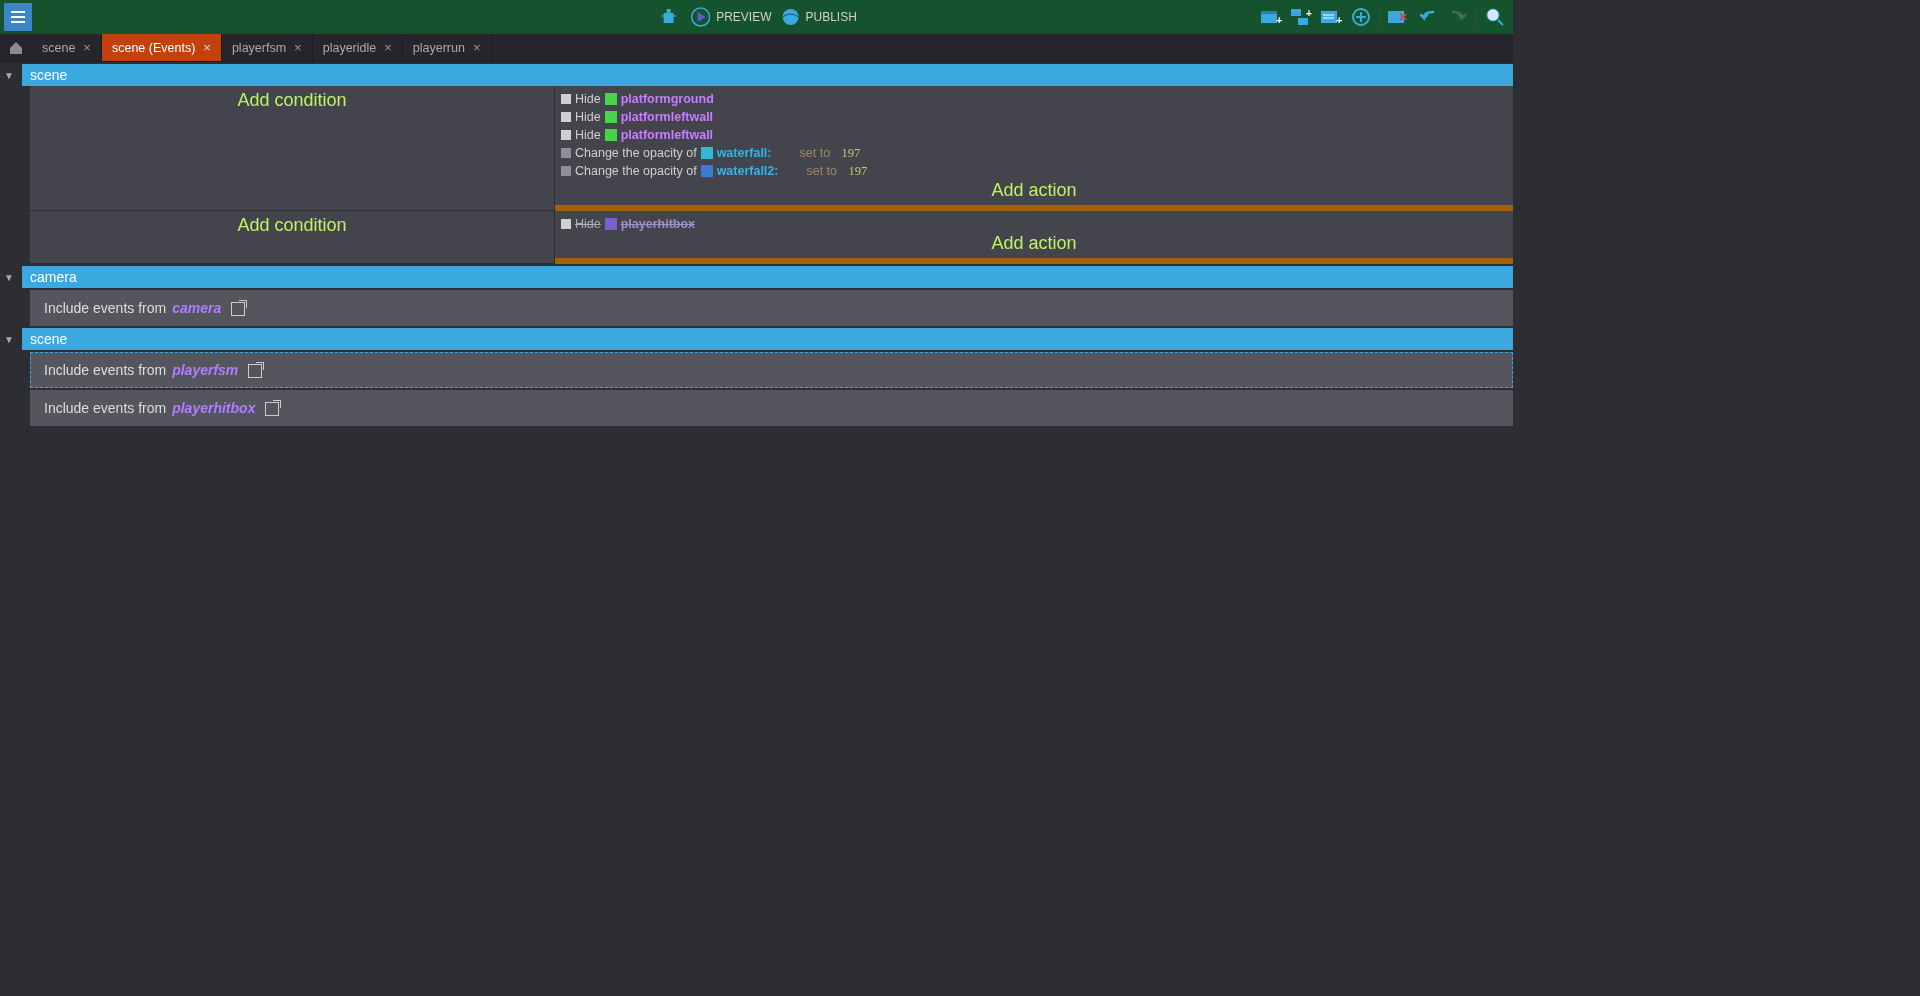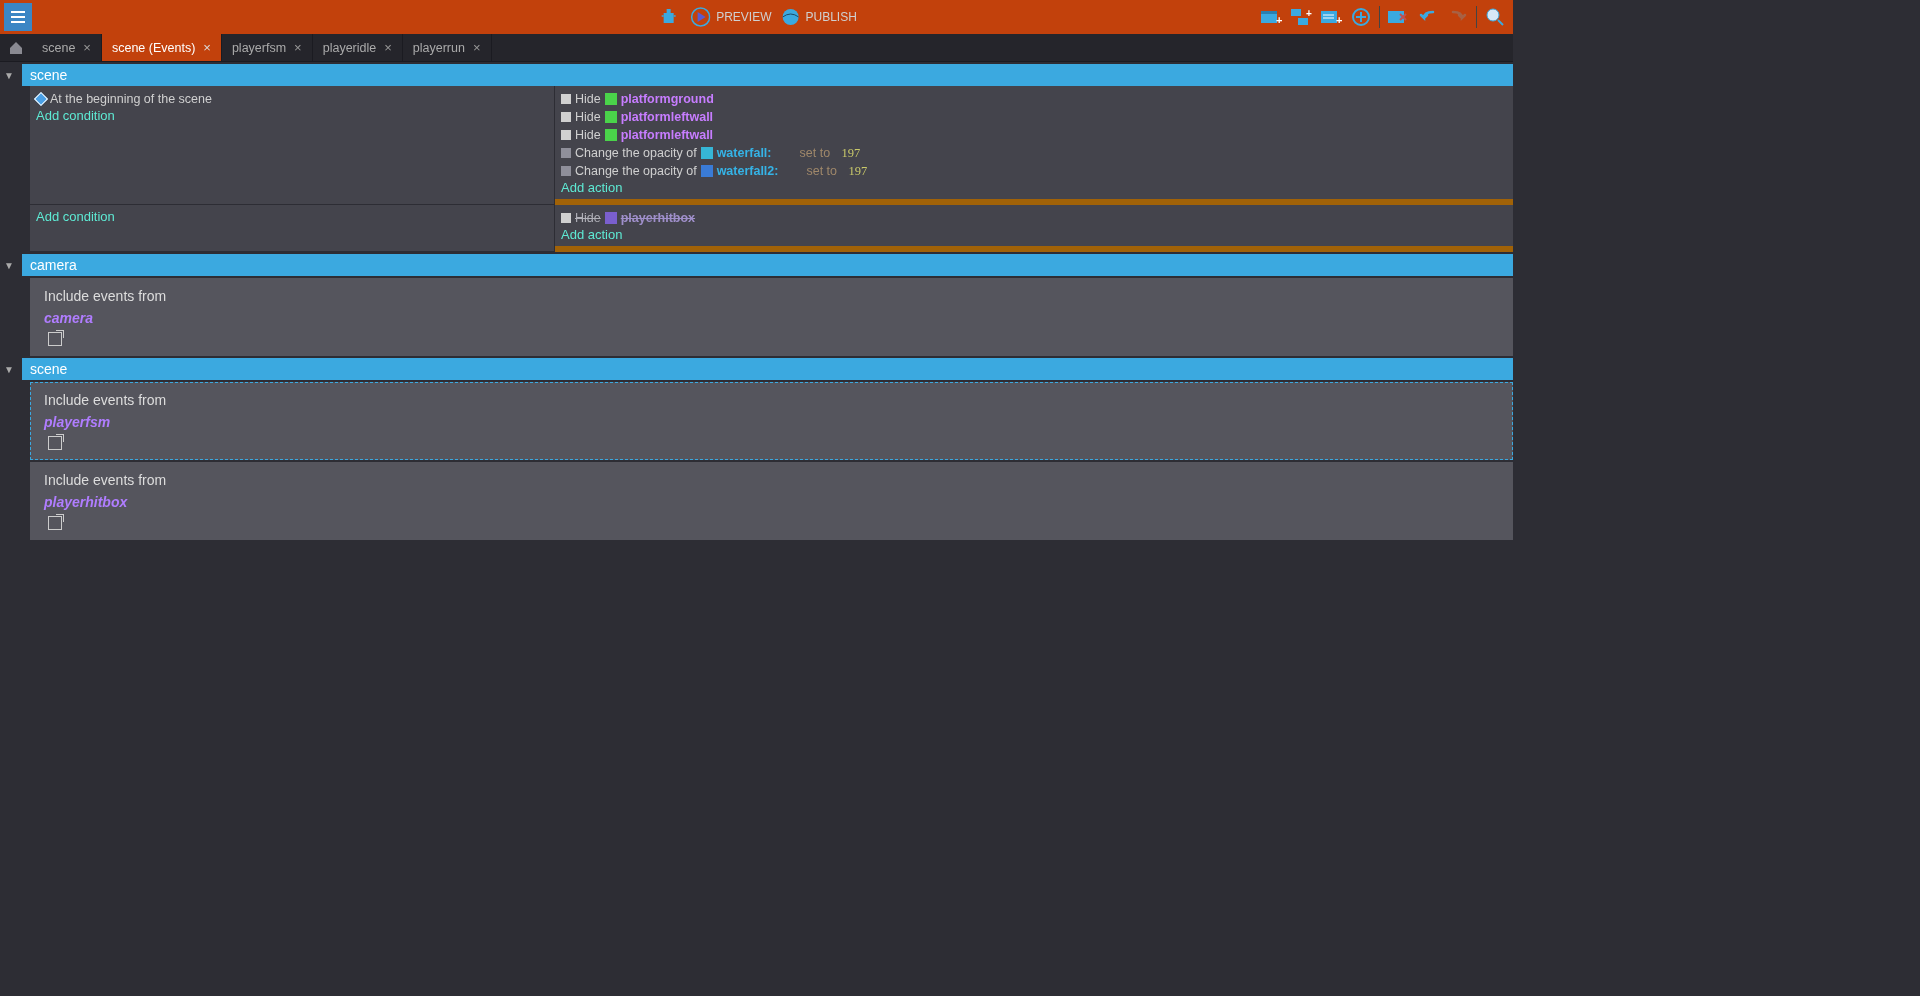--- a/index.html
+++ b/index.html
@@ -7,21 +7,21 @@
     background: #2d2d34;
     color: #d0d0d0;
     font-family: "Segoe UI", Arial, sans-serif;
     font-size: 13px;
     width: 1513px;
     height: 785px;
     overflow: hidden;
   }
   .topbar {
     height: 34px;
-    background: #c2410c;
+    background: #14532d;
     display: flex;
     align-items: center;
     position: relative;
   }
   .menu-icon {
     width: 28px; height: 28px;
     background: #3b86c4;
     margin: 3px 4px;
     display: flex; align-items: center; justify-content: center;
     cursor: pointer;
@@ -105,21 +105,21 @@
     background:#44444c;
     border-bottom:6px solid #a16207;
     padding:4px 6px;
   }
   .cond-line, .act-line {
     font-size:12.5px;
     line-height:18px;
     display:flex; align-items:center; gap:4px;
     white-space:nowrap;
   }
-  .add-link { color:#5eead4; font-size:13px; cursor:pointer; }
+  .add-link { color:#bef264; font-size:18px; cursor:pointer;text-align:center; }
   .obj-swatch { width:12px; height:12px; display:inline-block; }
   .swatch-green { background:#4ad34a; }
   .swatch-cyan { background:#36b6d6; }
   .swatch-blue { background:#3a7bd6; }
   .swatch-purple { background:#7a5fce; }
   .obj { color:#c77dff; font-weight:bold; }
   .objw { color:#35b3e6; font-weight:bold; }
   .setto { color:#a0886a;margin-left:24px; }
   .val { color:#c9c96a;font-family:Liberation Serif, serif; }
   .tiny-icon { width:10px; height:10px; display:inline-block; }
@@ -127,23 +127,22 @@
   .squareicon { background:#8f8f9a; }
   .diamond { width:10px;height:10px;background:#4aa0e6; transform:rotate(45deg); border:1px solid #fff; }
   .strike { text-decoration: line-through; color:#9f8fca; font-weight:bold; }
   .strike-pre { text-decoration: line-through; color:#b0b0b8; }
   .include-row {
     background:#55555d;
     margin-left:30px;
     padding:10px 14px;
     font-size:14px;
     color:#ddd;
-    display:flex; align-items:flex-start; gap:6px;
+    display:flex; align-items:flex-end; gap:6px;
     margin-top:2px;
-    flex-direction:column;
   }
   .include-row.selected {
     outline:1px dashed #3ba9e0;
     outline-offset:-1px;
   }
   .include-link { color:#b07dff; font-style:italic; font-weight:bold; }
   .openicon { width:14px;height:14px; border:1.5px solid #ccc; position:relative; margin-left:4px;}
   .openicon::after{content:"";position:absolute;top:-3px;right:-3px;width:7px;height:7px;border-top:1.5px solid #ccc;border-right:1.5px solid #ccc;}
   .footer-row {
     display:flex; justify-content:space-between;
@@ -272,24 +271,20 @@
 
 <div class="content">
 
   <div class="group-row">
     <span class="collapse-arrow">▼</span>
     <div class="group-header">scene</div>
   </div>
 
   <div class="event-block">
     <div class="col-conditions">
-      <div class="cond-line">
-        <span class="diamond"></span>
-        <span>At the beginning of the scene</span>
-      </div>
       <div class="add-link">Add condition</div>
     </div>
     <div class="col-actions">
       <div class="act-line">
           <span class="tiny-icon flag"></span>
           <span>Hide</span>
           <span class="obj-swatch swatch-green"></span>
           <span class="obj">platformground</span>
         </div>
       <div class="act-line">

